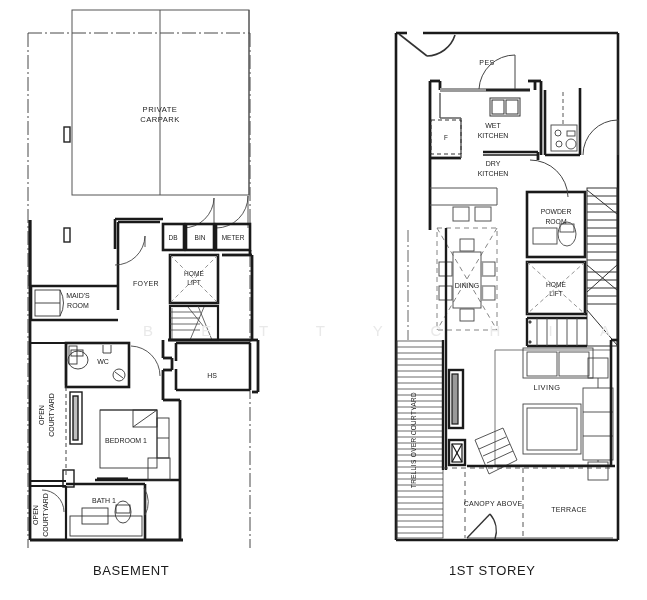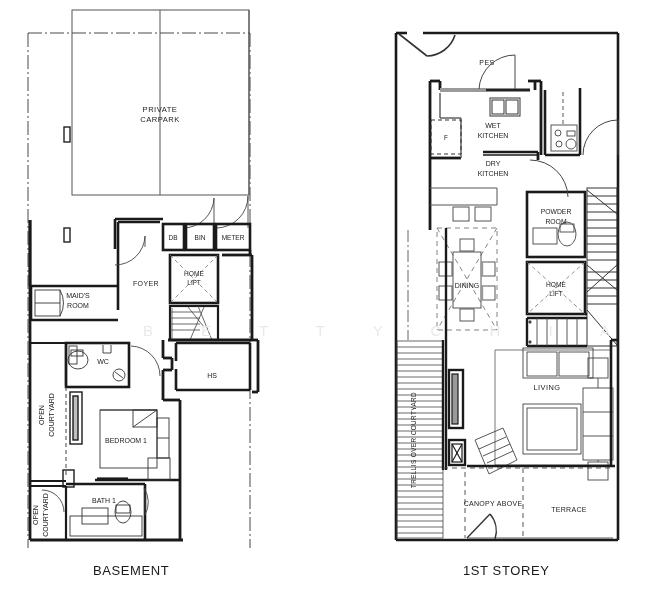--- a/index.html
+++ b/index.html
@@ -16,21 +16,21 @@
   .plan text{font-family:"Liberation Sans", sans-serif;fill:#1a1a1a;}
   .caption{
     position:absolute;
     font-family:"Liberation Sans", sans-serif;
     font-size:13px;
     letter-spacing:0.6px;
     color:#1a1a1a;
     white-space:nowrap;
   }
   #cap-basement{left:93px;top:563px;}
-  #cap-first{left:463px;top:563px;}
+  #cap-first{left:449px;top:563px;}
   .wm{
     position:absolute;
     font-family:"Liberation Sans", sans-serif;
     font-size:15px;
     color:#e9e9e9;
     letter-spacing:22px;
     white-space:nowrap;
     user-select:none;
     pointer-events:none;
   }

